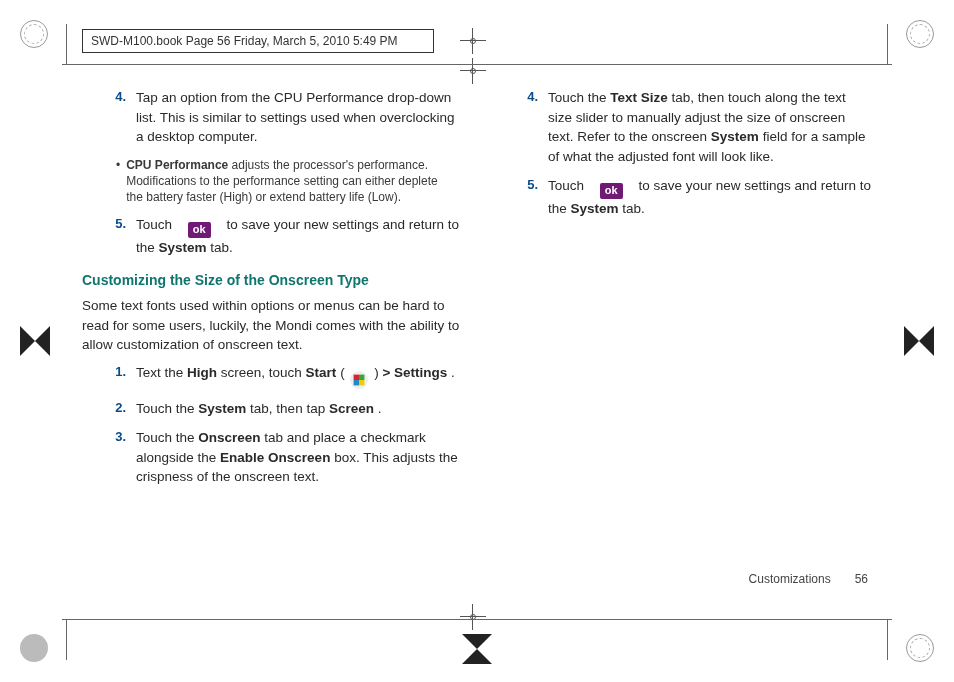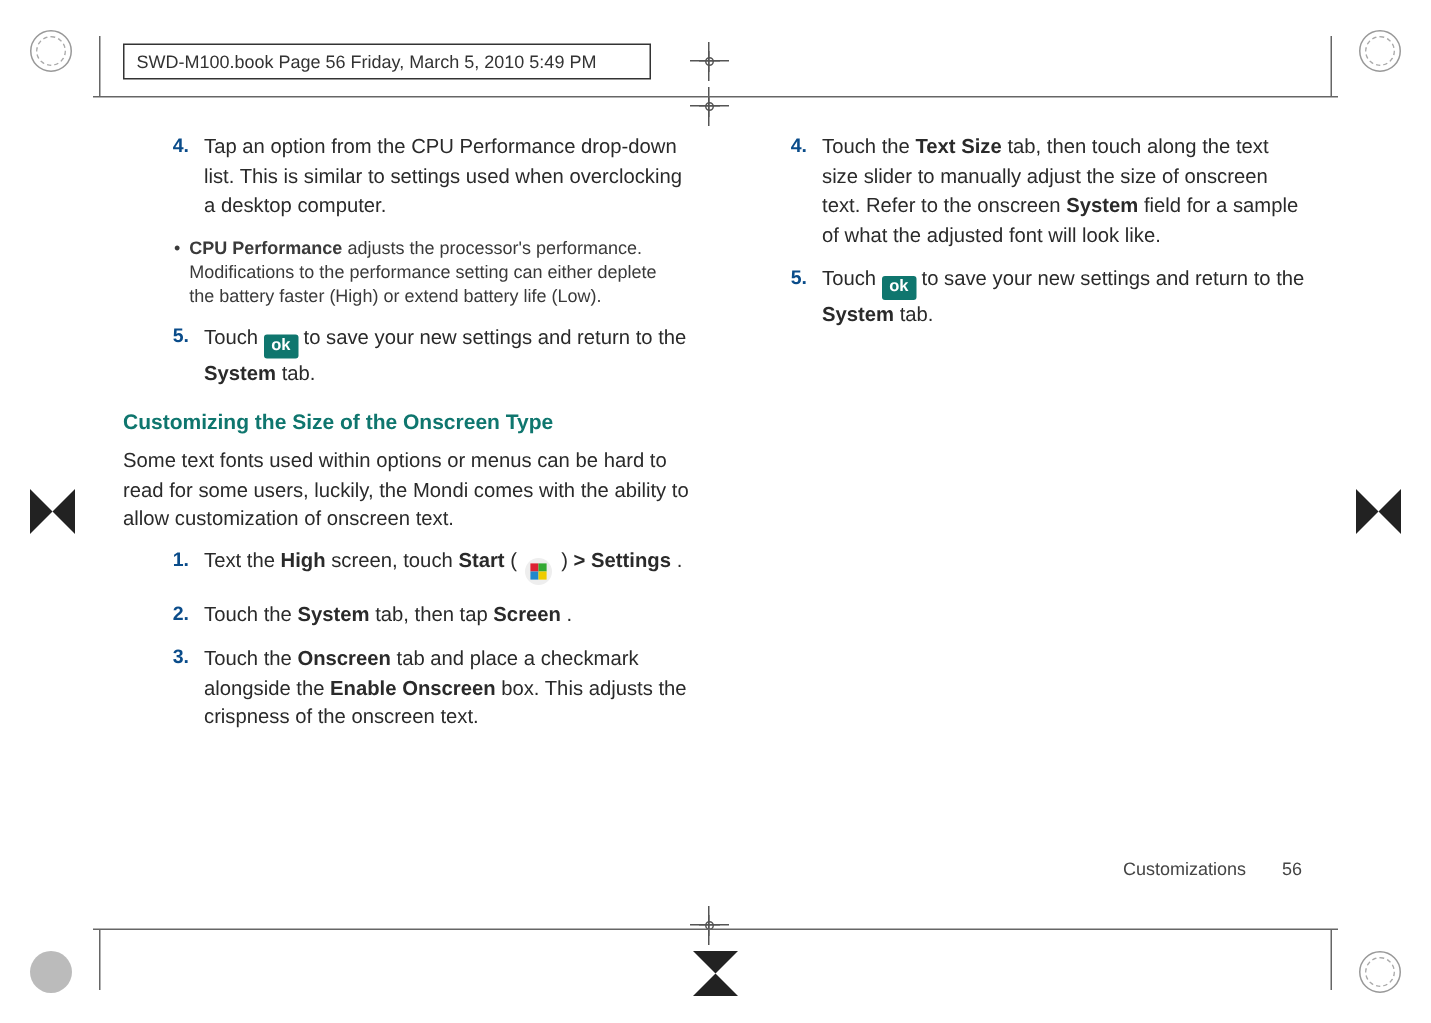--- a/index.html
+++ b/index.html
@@ -37,21 +37,21 @@
 
   .ol-item { display: flex; gap: 10px; margin-bottom: 10px; }
   .ol-num { font-weight: 700; color: #0a4c8a; font-size: 13px; min-width: 24px; text-align: right; }
   .ol-body { flex: 1; }
   .ol-item.lg { margin-left: 20px; }
 
   .sub-bullets { margin: 8px 16px 10px 34px; font-size: 12px; line-height: 1.35; color: #3a3a3a; }
   .sub-bullets .b { display:flex; gap:6px; margin-bottom:4px; font-family: Arial, Helvetica, sans-serif; }
   .sub-bullets .b::before { content:"•"; }
 
-  .ok-chip { display:inline-flex; align-items:center; justify-content:center; vertical-align: -4px; background:#0f766e; color:#fff; font-weight:700; font-size:11px; border-radius:2px; padding:2px 5px 3px 5px; margin: 0 0; line-height:1; }
+  .ok-chip { display:inline-flex; align-items:center; justify-content:center; vertical-align: -4px; background:#701a75; color:#fff; font-weight:700; font-size:11px; border-radius:2px; padding:2px 5px 3px 5px; margin: 0 12px; line-height:1; }
 
   .start-icon { display:inline-flex; align-items:center; justify-content:center; vertical-align: -3px; width:18px; height:18px; border-radius:50%; background:#eee; margin:0 2px; }
   .start-icon span { display:grid; grid-template-columns:6px 6px; grid-template-rows:6px 6px; gap:0; transform: scale(.9); }
   .start-icon span i { display:block; }
   .start-icon span i:nth-child(1){ background:#d23; }
   .start-icon span i:nth-child(2){ background:#3a3; }
   .start-icon span i:nth-child(3){ background:#28c; }
   .start-icon span i:nth-child(4){ background:#ec0; }
 
   .section-head { color:#0f766e; font-weight:800; font-family: Arial, Helvetica, sans-serif; font-size:14px; margin: 12px 0 6px 0; }

